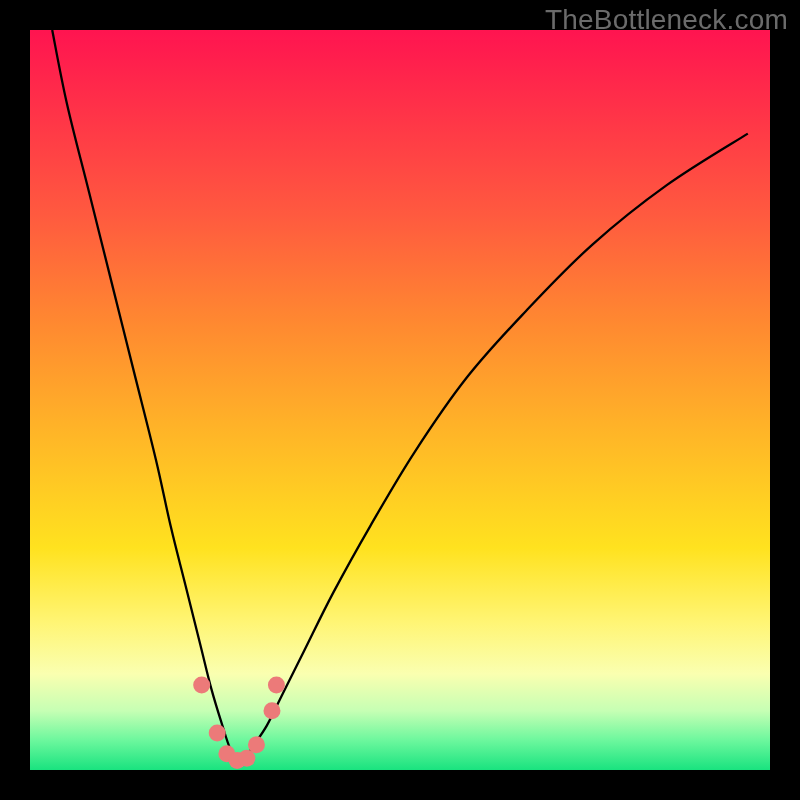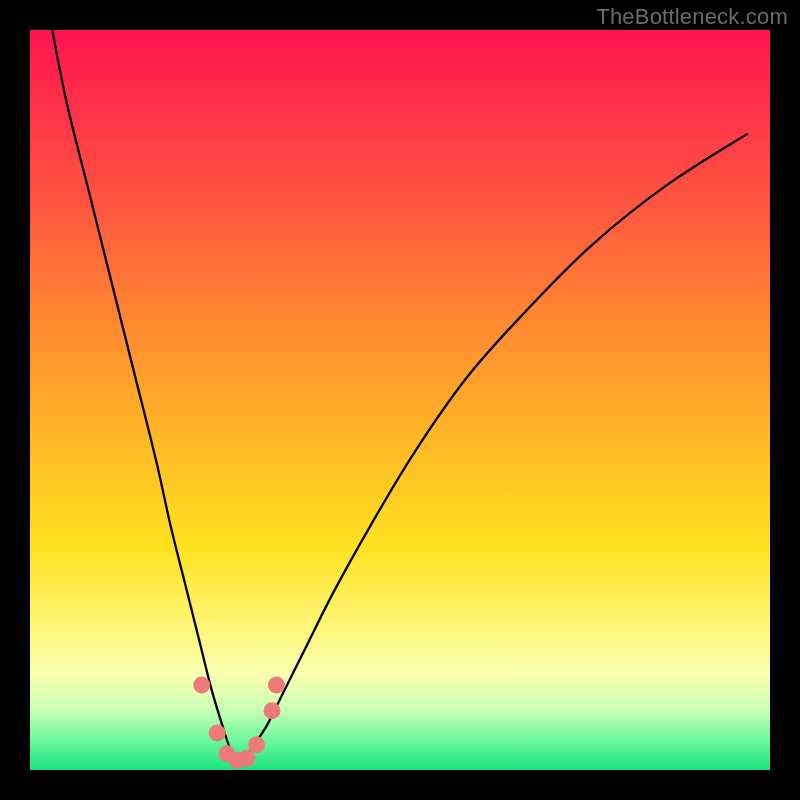--- a/index.html
+++ b/index.html
@@ -39,21 +39,21 @@
       #c6ffb4 92%,
       #6cf79d 96%,
       #19e37f 100%
     );
   }
   .watermark {
     position: absolute;
     top: 4px;
     right: 12px;
     color: #6b6b6b;
-    font-size: 22px;
+    font-size: 28px;
     font-weight: 500;
     letter-spacing: 0.2px;
     user-select: none;
     margin-left: 48px;
   }
   svg.curve {
     position: absolute;
     left: 0;
     top: 0;
     width: 740px;

